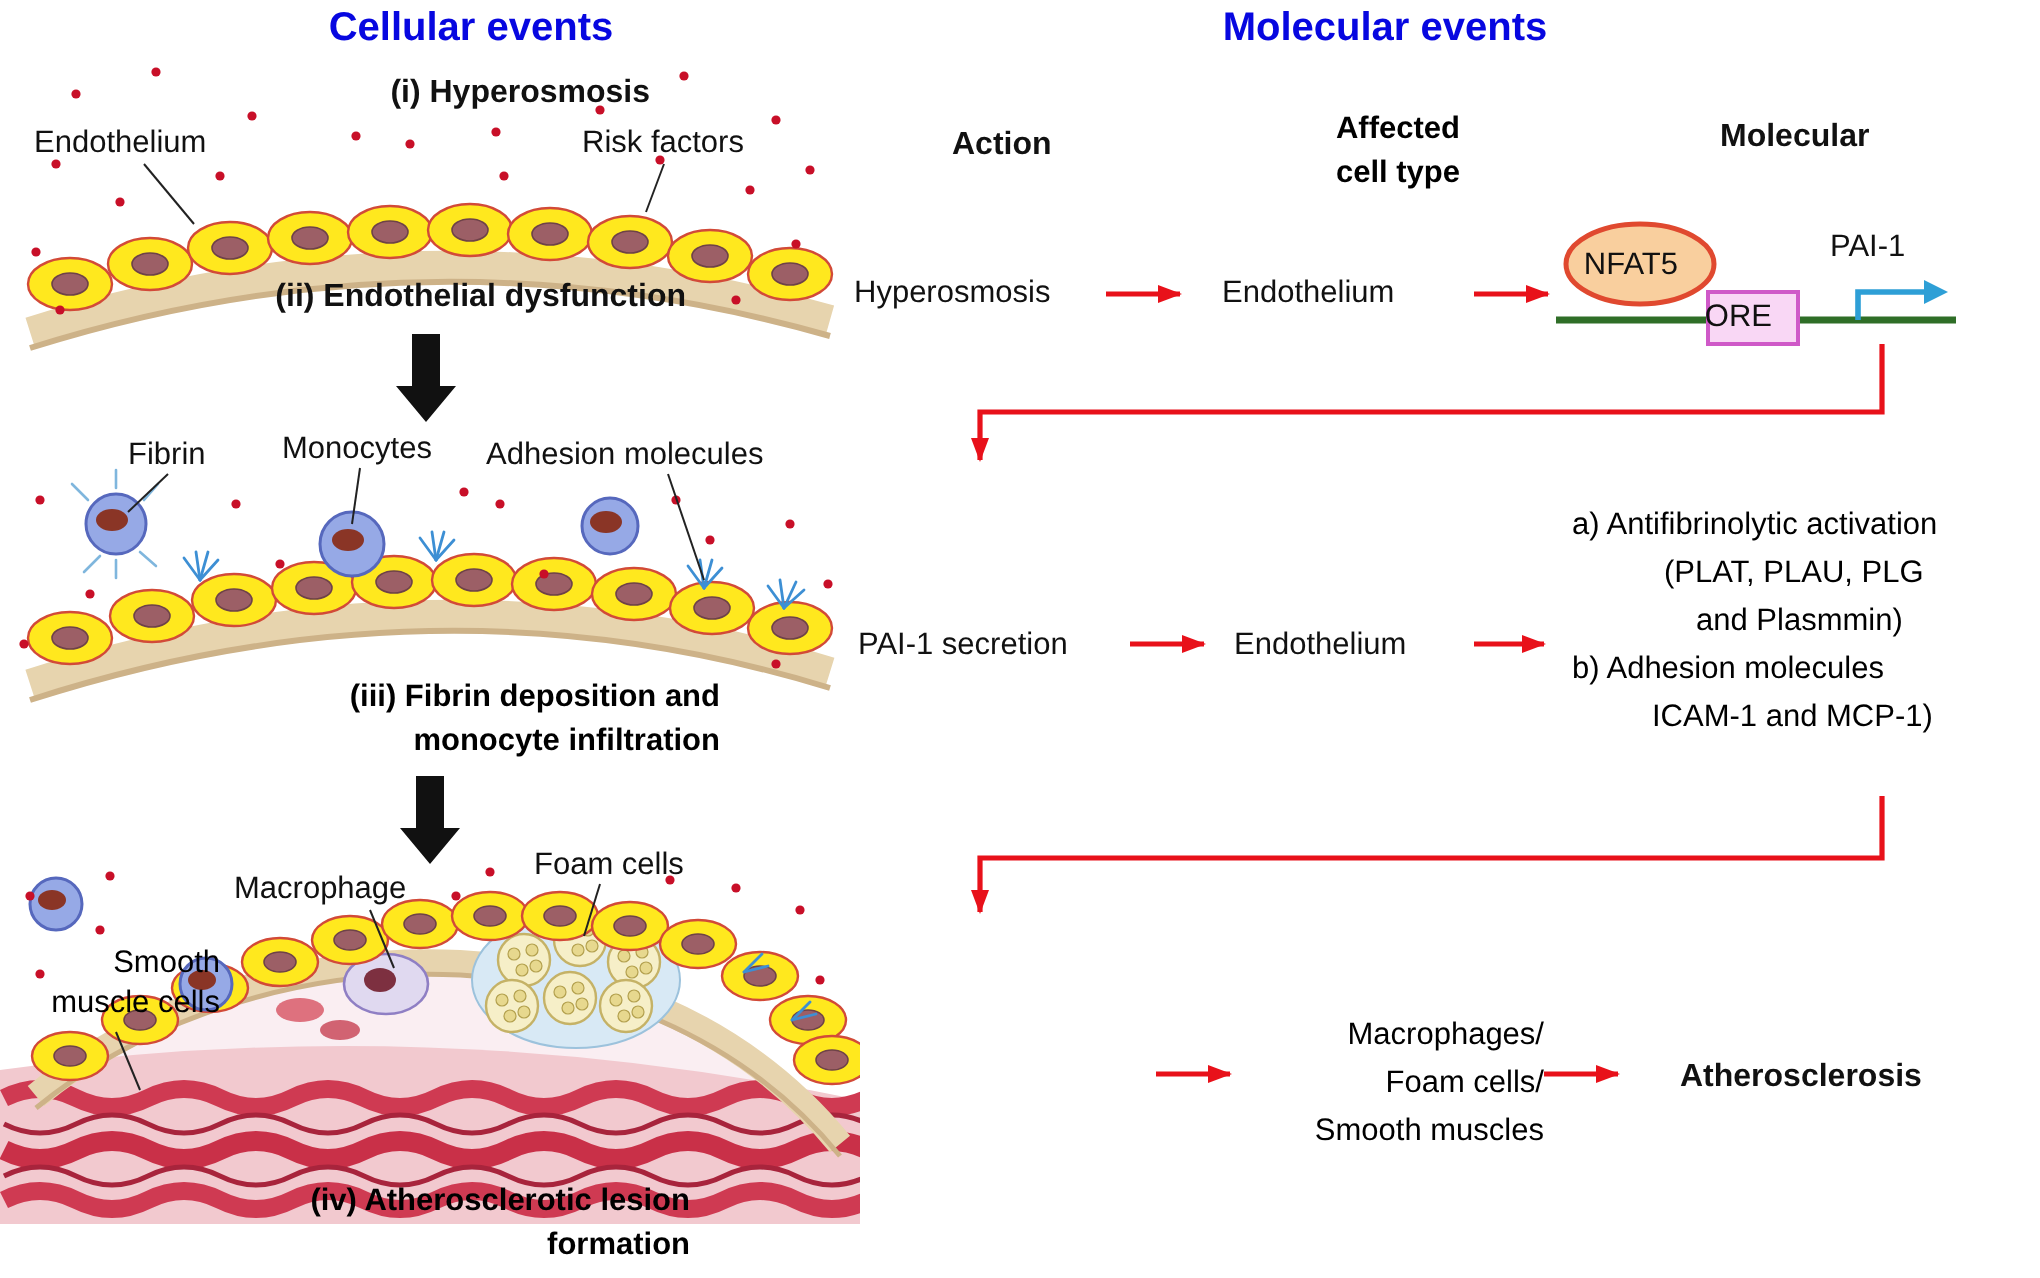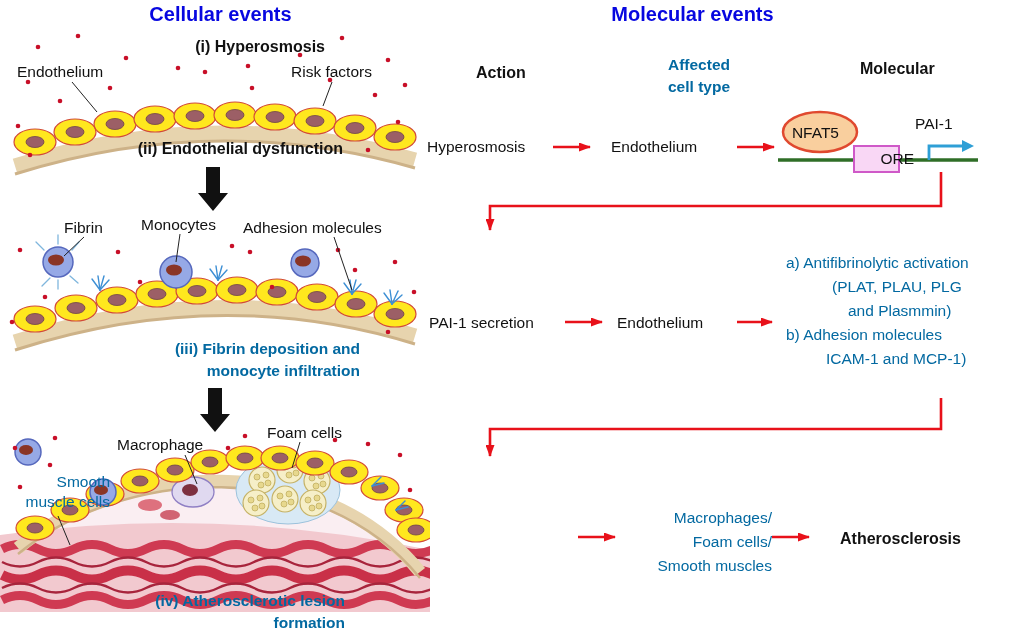--- a/index.html
+++ b/index.html
@@ -2,21 +2,21 @@
 <html><head>
 <meta charset="utf-8">
 <style>
   html,body{margin:0;padding:0;background:#ffffff;}
   .stage{position:relative;width:1020px;height:639px;background:#ffffff;
          font-family:"Liberation Sans",sans-serif;overflow:hidden;}
   .t{position:absolute;font-size:15.5px;color:#111;white-space:nowrap;line-height:1.2;}
   .b{font-weight:bold;font-size:16px;}
   .c{text-align:right;}
   .ttl{position:absolute;font-size:20px;font-weight:bold;color:#0707e0;text-align:center;white-space:nowrap;}
-  .blk{position:absolute;color:#0369a1;font-size:15.5px;}
+  .blk{position:absolute;color:#000000;font-size:15.5px;}
   .blk div{line-height:24px;white-space:nowrap;}
   svg{position:absolute;}
   .cellbody{fill:#ffe81e;stroke:#d24a38;stroke-width:1.2;}
   .nuc{fill:#9c5f66;stroke:#6e4248;stroke-width:0.8;}
   .dot{fill:#c80f28;}
   .mono{fill:#96a9e6;stroke:#5668bd;stroke-width:1.5;}
   .mononuc{fill:#8a3526;}
   .tuft{stroke:#3d8fd4;stroke-width:1.4;stroke-linecap:round;}
   .fuzz{stroke:#7fb6dd;stroke-width:1.3;stroke-linecap:round;}
   .leader{stroke:#222;stroke-width:1;}
@@ -295,21 +295,21 @@
     </g>
     <g>
       <line x1="348" y1="160" x2="548" y2="160" stroke="#2f6e27" stroke-width="3.5"></line>
       <rect x="424" y="146" width="45" height="26" fill="#f9d7f5" stroke="#cf59c8" stroke-width="2"></rect>
       <ellipse cx="390" cy="132" rx="37" ry="20" fill="#f9cf9e" stroke="#e0492f" stroke-width="2.5"></ellipse>
       <path d="M499,160 L499,146 L532,146" stroke="#2e9fd6" stroke-width="2.8" fill="none"></path>
       <polygon points="532,140 544,146 532,152" fill="#2e9fd6"></polygon>
     </g>
   </svg>
 
-  <div class="ttl" style="left:118px;top:3px;width:205px">Cellular events</div>
+  <div class="ttl" style="left:133px;top:3px;width:205px">Cellular events</div>
   <div class="ttl" style="left:585px;top:3px;width:215px">Molecular events</div>
 
   <div class="t b c" style="left:110px;top:37px;width:215px">(i) Hyperosmosis</div>
   <div class="t" style="left:17px;top:63px">Endothelium</div>
   <div class="t" style="left:291px;top:63px">Risk factors</div>
   <div class="t b c" style="left:85px;top:139px;width:258px">(ii) Endothelial dysfunction</div>
 
   <div class="t" style="left:64px;top:219px">Fibrin</div>
   <div class="t" style="left:141px;top:216px">Monocytes</div>
   <div class="t" style="left:243px;top:219px">Adhesion molecules</div>
@@ -334,21 +334,21 @@
   <div class="t b" style="left:476px;top:63px">Action</div>
   <div class="blk b c" style="left:612px;top:54px;width:118px">
     <div style="line-height:22px">Affected</div>
     <div style="line-height:22px">cell type</div>
   </div>
   <div class="t b" style="left:860px;top:59px">Molecular</div>
 
   <div class="t" style="left:427px;top:138px">Hyperosmosis</div>
   <div class="t" style="left:611px;top:138px">Endothelium</div>
   <div class="t c" style="left:783px;top:124px;width:56px">NFAT5</div>
-  <div class="t c" style="left:854px;top:150px;width:60px">ORE</div>
+  <div class="t c" style="left:826px;top:150px;width:60px">ORE</div>
   <div class="t" style="left:915px;top:115px">PAI-1</div>
 
   <div class="t" style="left:429px;top:314px">PAI-1 secretion</div>
   <div class="t" style="left:617px;top:314px">Endothelium</div>
   <div class="blk" style="left:786px;top:251px;width:234px">
     <div>a) Antifibrinolytic activation</div>
     <div style="padding-left:46px">(PLAT, PLAU, PLG</div>
     <div style="padding-left:62px">and Plasmmin)</div>
     <div>b) Adhesion molecules</div>
     <div style="padding-left:40px">ICAM-1 and MCP-1)</div>

